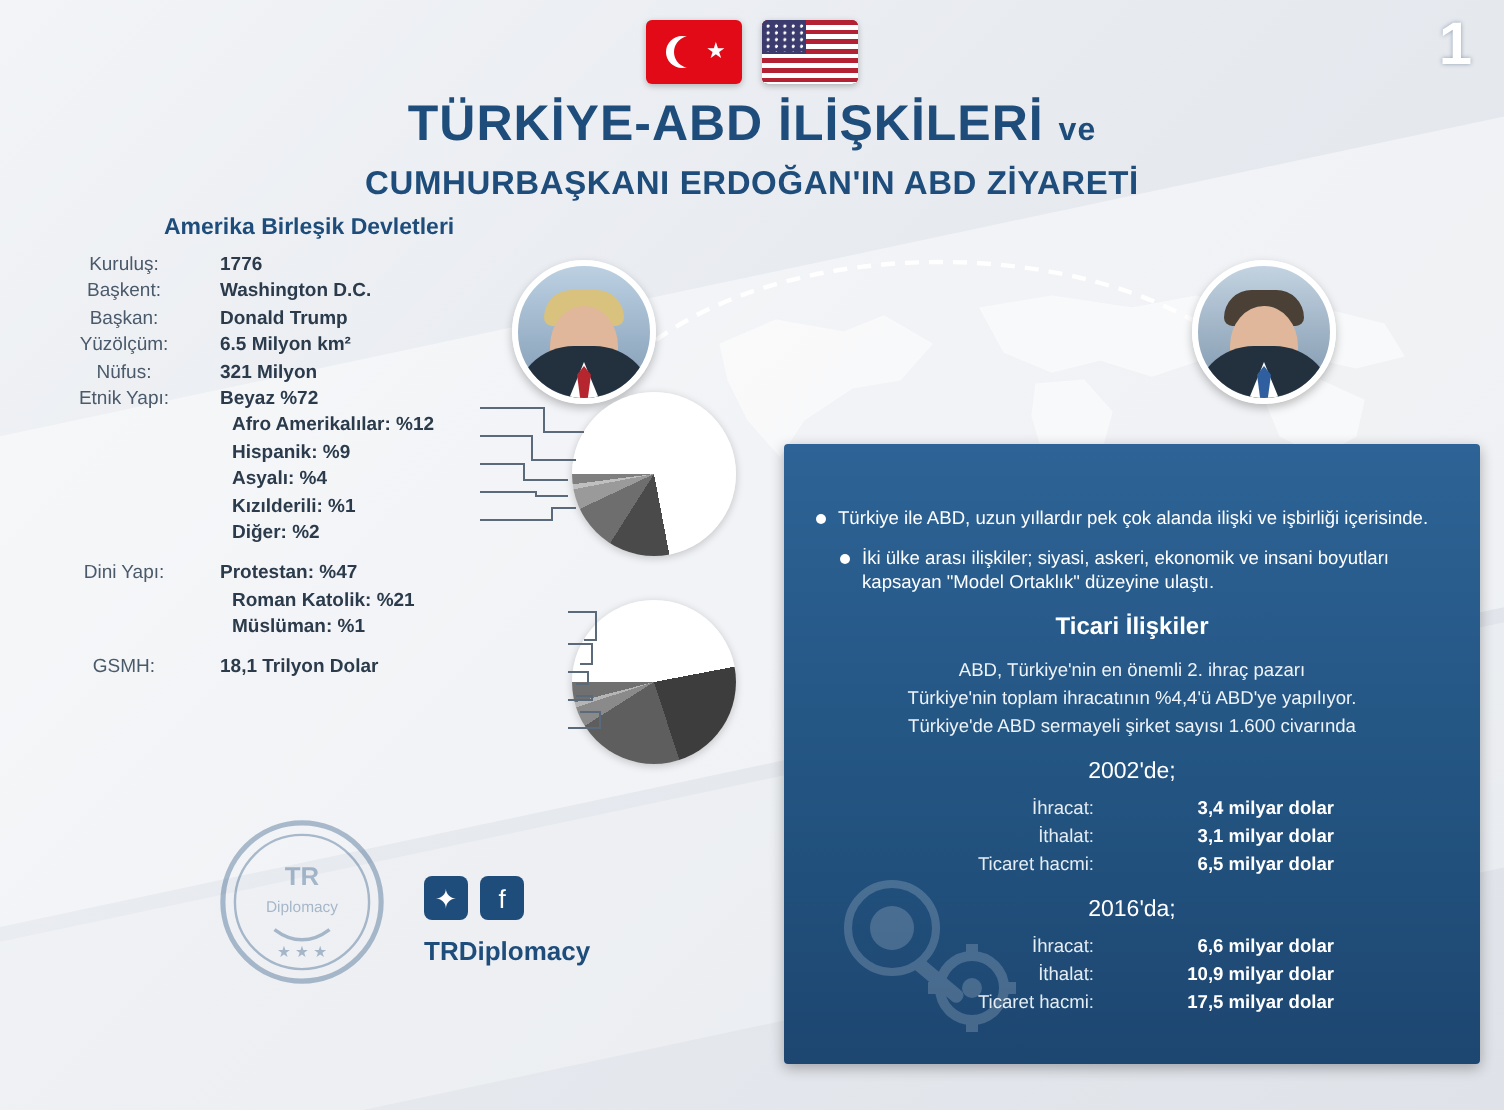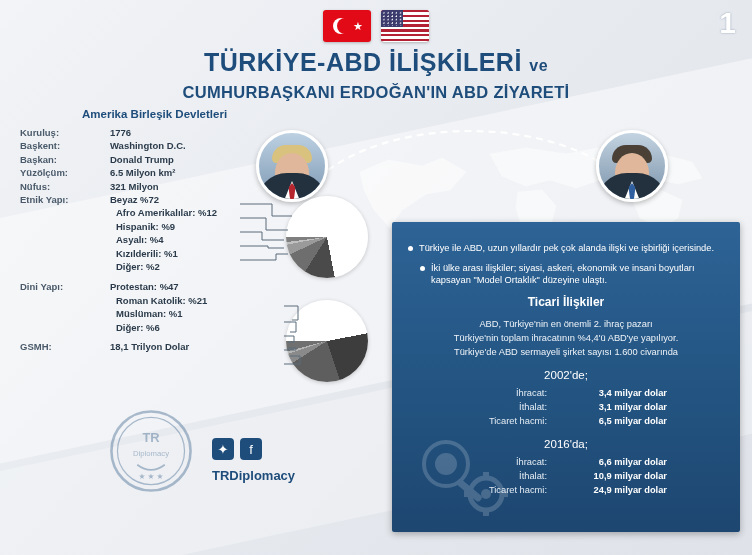--- a/index.html
+++ b/index.html
@@ -141,25 +141,24 @@
     margin-bottom: 6px;
   }
   .stat-row {
     display: flex;
     font-size: 9.5px;
     line-height: 13.4px;
     color: #3b4a59;
   }
   .stat-label {
     width: 90px;
-    text-align: left;
+    text-align: center;
     padding-right: 6px;
     color: #4a5a6a;
     white-space: nowrap;
-    font-weight: bold;
   }
   .stat-value {
     font-weight: bold;
     color: #2b3b4b;
     white-space: nowrap;
   }
   .indent-val {
     margin-left: 96px;
     font-size: 9.5px;
     line-height: 13.4px;
@@ -280,21 +279,21 @@
     position: absolute;
     left: 392px; top: 222px;
     width: 348px; height: 310px;
     background: linear-gradient(180deg, #2d6396 0%, #235481 55%, #1d4670 100%);
     border-radius: 2px;
     box-shadow: 0 2px 7px rgba(0,0,0,0.3);
     color: #ffffff;
     padding: 12px 16px 10px 16px;
     overflow: hidden;
   }
-  .panel-bullets { margin-top: 8px; }
+  .panel-bullets { margin-top: 19px; }
   .bullet {
     display: flex;
     font-size: 9.3px;
     line-height: 12.6px;
     margin-bottom: 7px;
   }
   .bullet .dot {
     flex: 0 0 auto;
     width: 5px; height: 5px;
     border-radius: 50%;
@@ -505,24 +504,20 @@
       </div>
     </div>
     <div class="indent-val">
       <span>Roman Katolik:</span>
       <span>%21</span>
     </div>
     <div class="indent-val">
       <span>Müslüman:</span>
       <span>%1</span>
     </div>
-    <div class="indent-val">
-      <span>Diğer:</span>
-      <span>%6</span>
-    </div>
 
     <div style="height:6px"></div>
 
     <div class="stat-row">
       <div class="stat-label">GSMH:</div>
       <div class="stat-value">18,1 Trilyon Dolar</div>
     </div>
   </div>
 
   <div class="panel">
@@ -561,21 +556,21 @@
     <div class="kv">
       <div class="k">İhracat:</div>
       <div class="v">6,6 milyar dolar</div>
     </div>
     <div class="kv">
       <div class="k">İthalat:</div>
       <div class="v">10,9 milyar dolar</div>
     </div>
     <div class="kv">
       <div class="k">Ticaret hacmi:</div>
-      <div class="v">24,9 milyar dolar</div>
+      <div class="v">17,5 milyar dolar</div>
     </div>
 
     <svg class="panel-icon" width="110" height="92" viewBox="0 0 110 92">
       <g fill="#ffffff">
         <circle cx="46" cy="34" r="22" fill="none" stroke="#ffffff" stroke-width="4"></circle>
         <rect x="60" y="48" width="30" height="7" rx="3" transform="rotate(40 60 48)"></rect>
         <circle cx="46" cy="34" r="11" fill="#ffffff"></circle>
         <g>
           <circle cx="86" cy="64" r="16" fill="none" stroke="#ffffff" stroke-width="5"></circle>
           <circle cx="86" cy="64" r="5" fill="#ffffff"></circle>

